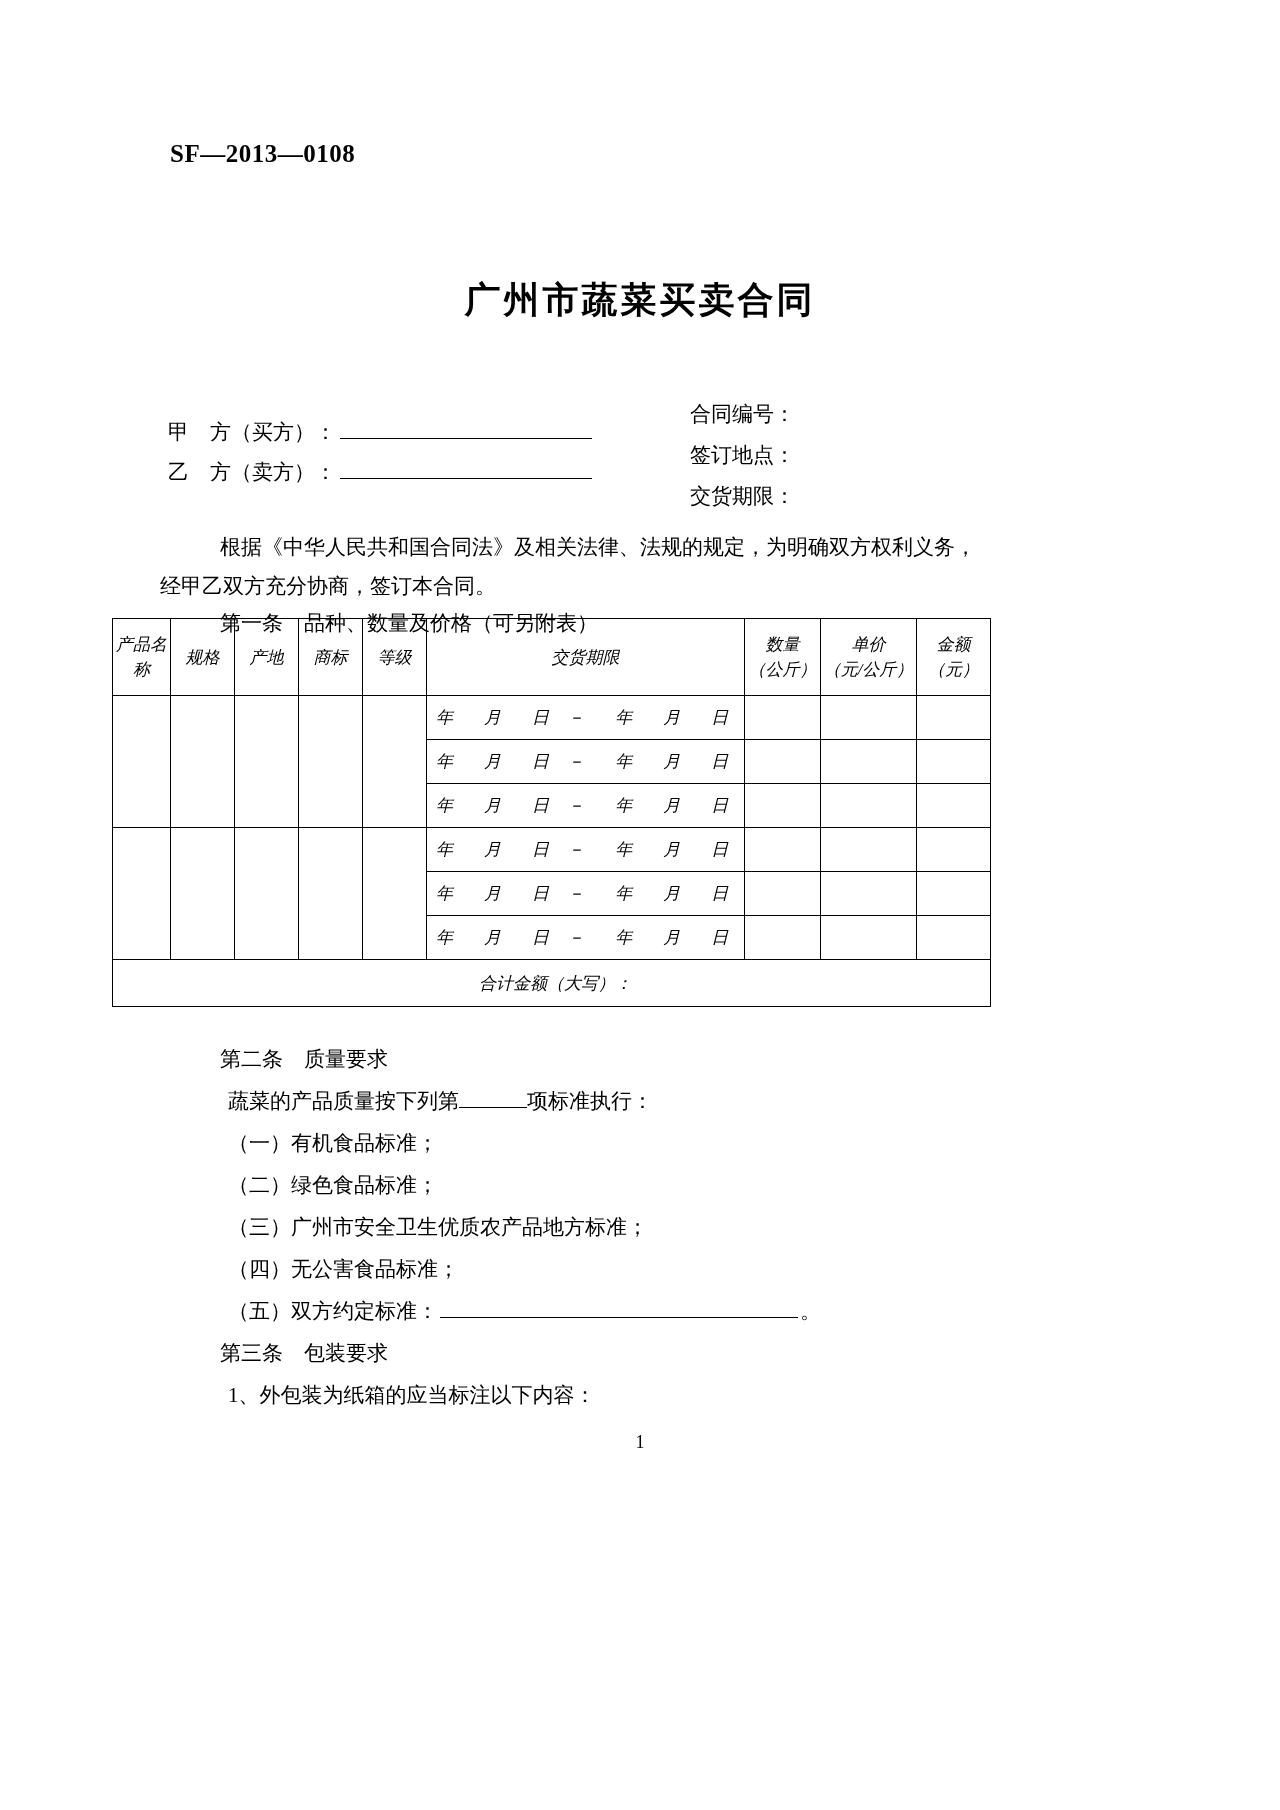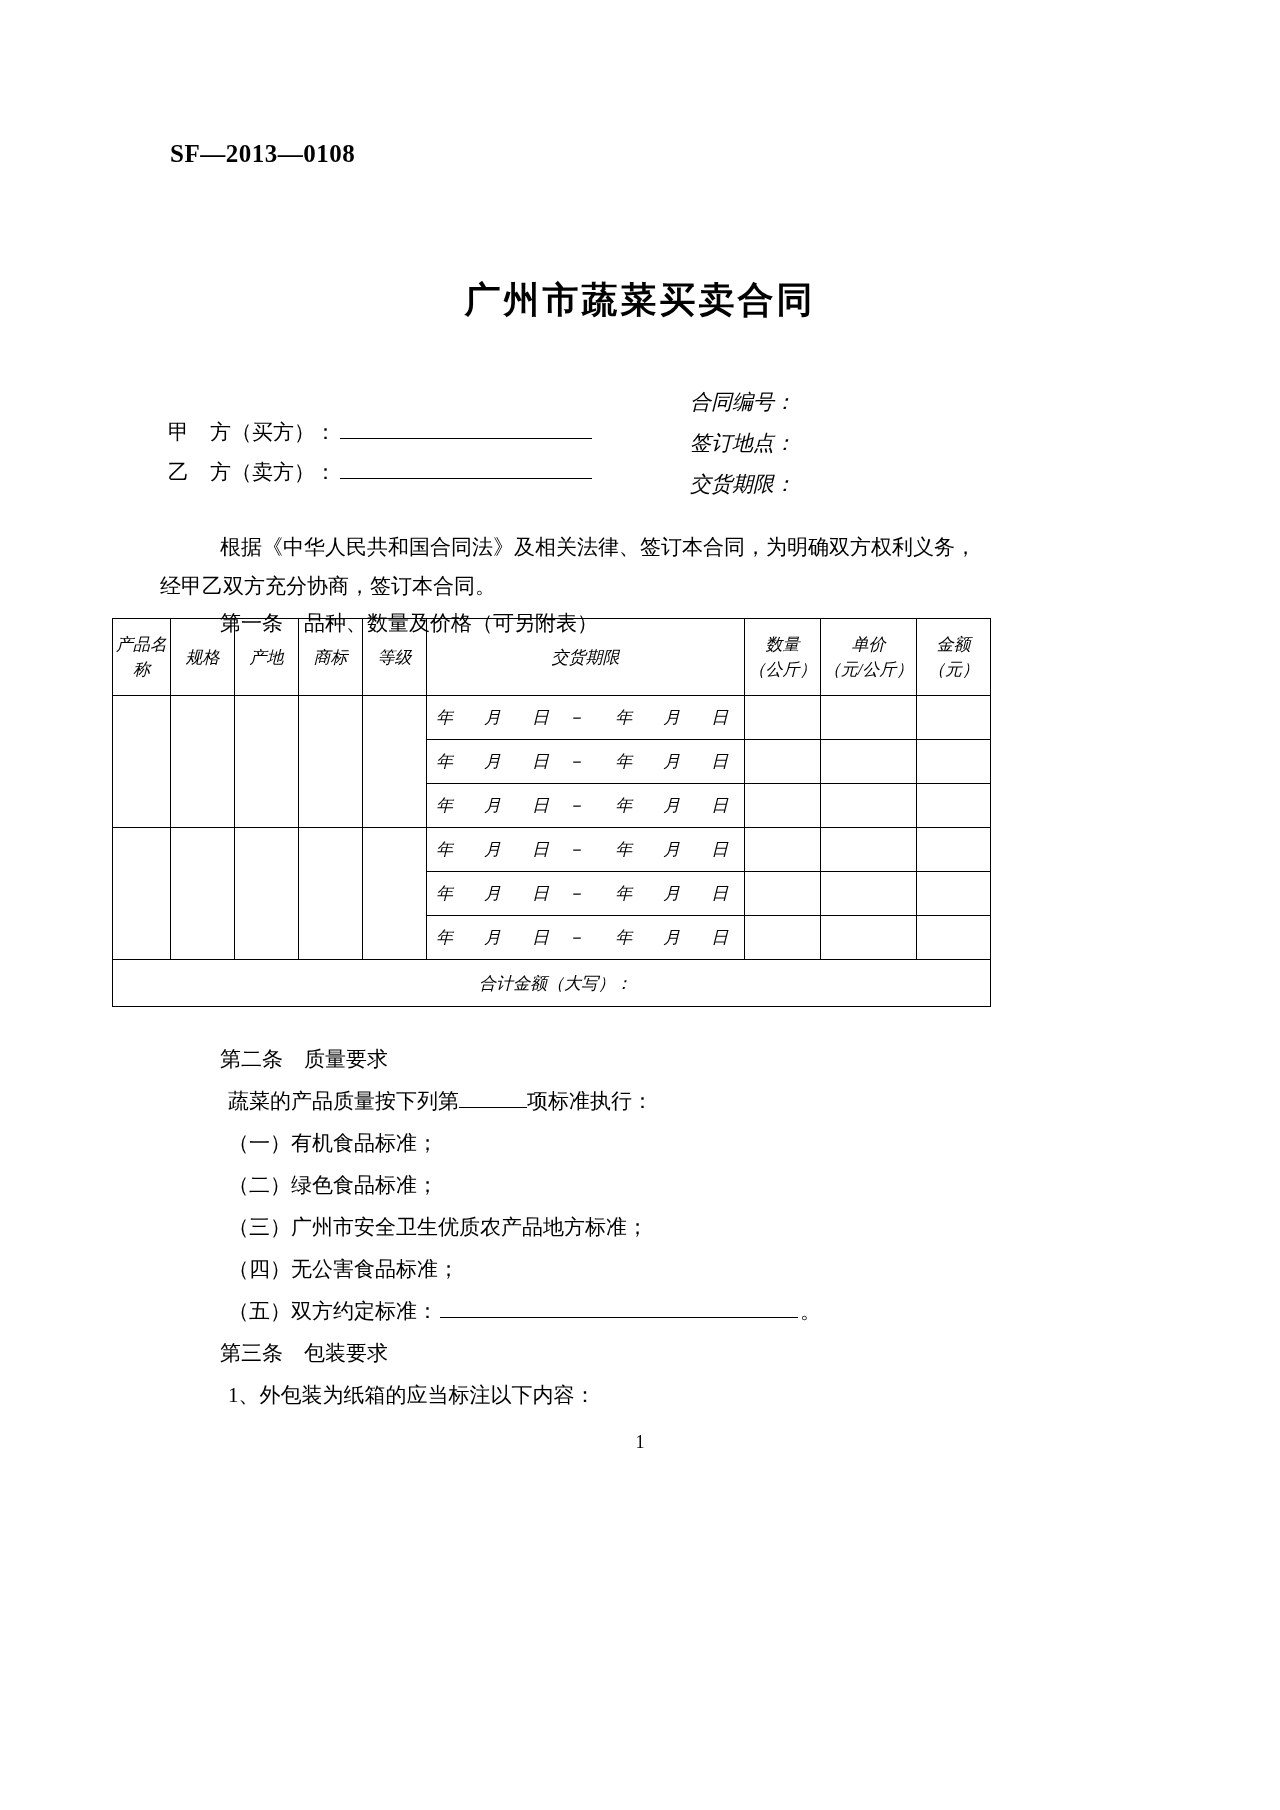--- a/index.html
+++ b/index.html
@@ -64,25 +64,24 @@
   .party-blank {
     display: inline-block;
     width: 252px;
     border-bottom: 1.6px solid #000;
     margin-left: 4px;
     height: 20px;
   }
   .parties-right {
     position: absolute;
     left: 690px;
-    top: 382px;
+    top: 394px;
     font-size: 21px;
     line-height: 41px;
     white-space: nowrap;
-    font-style: italic;
   }
   .parties-right div { height: 41px; }
 
   
   .para {
     position: absolute;
     font-size: 21px;
     line-height: 39px;
     white-space: nowrap;
   }
@@ -206,21 +205,21 @@
     <div class="party-row">
       <span class="party-label">甲　方（买方）：</span>
       <span class="party-blank"></span>
     </div>
     <div class="party-row">
       <span class="party-label">乙　方（卖方）：</span>
       <span class="party-blank"></span>
     </div>
   </div>
 
-  <div class="para p-intro1">根据《中华人民共和国合同法》及相关法律、签订本合同，为明确双方权利义务，</div>
+  <div class="para p-intro1">根据《中华人民共和国合同法》及相关法律、法规的规定，为明确双方权利义务，</div>
   <div class="para p-intro2">经甲乙双方充分协商，签订本合同。</div>
   <div class="para p-clause1">第一条　品种、数量及价格（可另附表）</div>
 
   <div class="tbl-wrap">
     <table class="product">
       <colgroup>
         <col class="c-name">
           <col class="c-spec">
           <col class="c-origin">
           <col class="c-brand">

